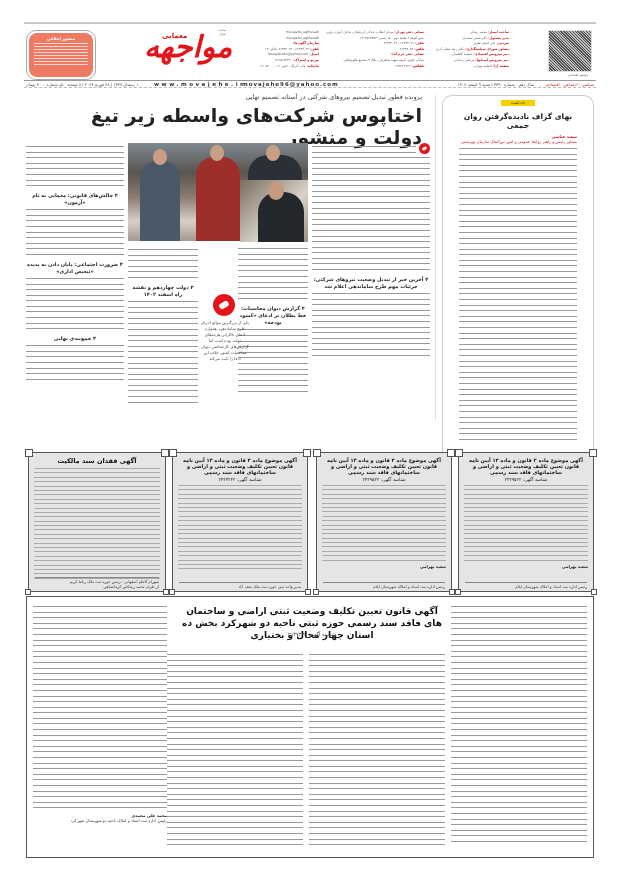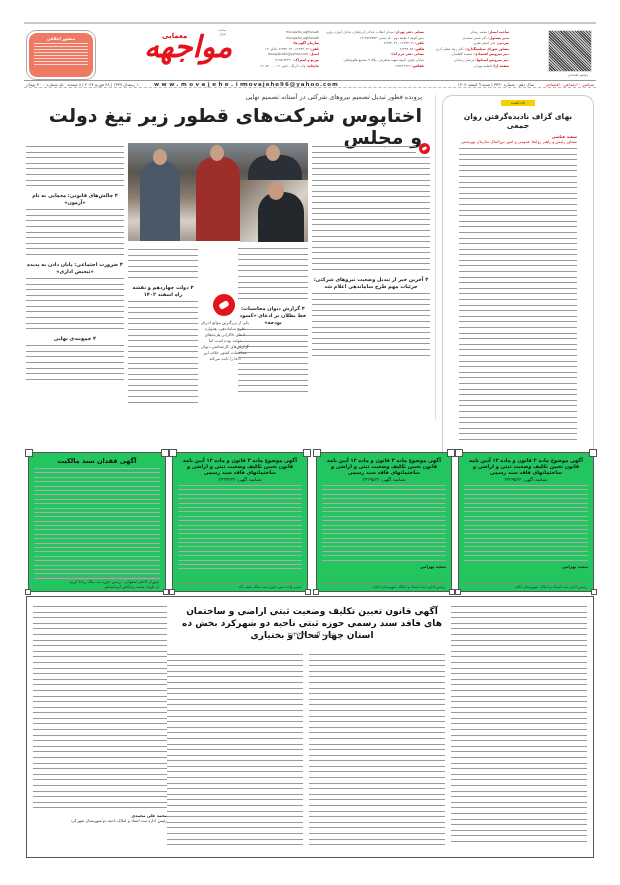--- a/index.html
+++ b/index.html
@@ -65,21 +65,21 @@
   .photo .h { position: absolute; width: 14px; height: 16px; background: #c79f84; border-radius: 50%; }
   .photo2 { position: absolute; left: 240px; top: 180px; width: 68px; height: 62px; background: linear-gradient(135deg, #7a6d60, #d8d2c8 60%, #a09080); }
   .photo2 .s { position: absolute; left: 18px; top: 12px; width: 46px; height: 50px; background: #24272c; border-radius: 20px 20px 0 0; }
   .photo2 .hd { position: absolute; left: 28px; top: 2px; width: 16px; height: 18px; background: #c59a7e; border-radius: 50%; }
 
   .col { position: absolute; font-size: 4px; }
   .sub-h { font-size: 5px; font-weight: bold; color: #222; text-align: center; margin: 6px 0 3px; line-height: 7px; }
   .caption { position: absolute; left: 200px; top: 320px; width: 50px; font-size: 4px; line-height: 6px; text-align: center; color: #444; }
 
   
-  .ad { position: absolute; border: 1.5px solid #555; padding: 4px 5px; background: #22c55e; }
+  .ad { position: absolute; border: 1.5px solid #555; padding: 4px 5px; background: #e5e5e5; }
   .ad::before, .ad::after { content: ""; position: absolute; width: 6px; height: 6px; border: 1px solid #555; background: #fff; }
   .ad::before { top: -4px; right: -4px; }
   .ad::after { top: -4px; left: -4px; }
   .ad .corner-bl, .ad .corner-br { position: absolute; width: 6px; height: 6px; border: 1px solid #555; background: #fff; bottom: -4px; }
   .ad .corner-bl { left: -4px; }
   .ad .corner-br { right: -4px; }
   .ad-title { font-size: 6.5px; font-weight: bold; text-align: center; color: #111; line-height: 8px; }
   .ad-title-sm { font-size: 5px; font-weight: bold; text-align: center; color: #111; line-height: 6px; }
   .ad-code { font-size: 4.5px; text-align: center; color: #222; margin: 2px 0; }
   .ad-sign { font-size: 4px; font-weight: bold; color: #222; margin-top: 3px; }
@@ -153,21 +153,21 @@
 
 <div class="infobar">
   <span class="section">سیاسی - اجتماعی - اقتصادی</span>
   <span class="issue">سال دهم - شماره ۳۳۳۰ | شنبه ۹ اسفند ۱۴۰۲</span>
   <span class="email">movajehe96@yahoo.com</span>
   <span class="web">www.movajehe.ir</span>
   <span class="date">۱۰ رمضان ۱۴۴۷ | ۲۸ فوریه ۲۰۲۴ | ۸ صفحه - تک شماره ۴۰۰۰ تومان</span>
 </div>
 
 <div class="kicker">پرونده قطور تبدیل تصمیم نیروهای شرکتی در آستانه تصمیم نهایی</div>
-<div class="headline">اختاپوس شرکت‌های قطور زیر تیغ دولت و مجلس</div>
+<div class="headline">اختاپوس شرکت‌های واسطه زیر تیغ دولت و منشور</div>
 
 <div class="col-divider"></div>
 
 <div class="col" style="left:312px; top:143px; width:118px; height:370px;">
   <span class="lead-icon" style="right:0; top:0;"></span>
   <div class="text-lines" style="margin-right:14px;">
       <i></i>
       <i></i>
     </div>
   <div class="text-lines">

